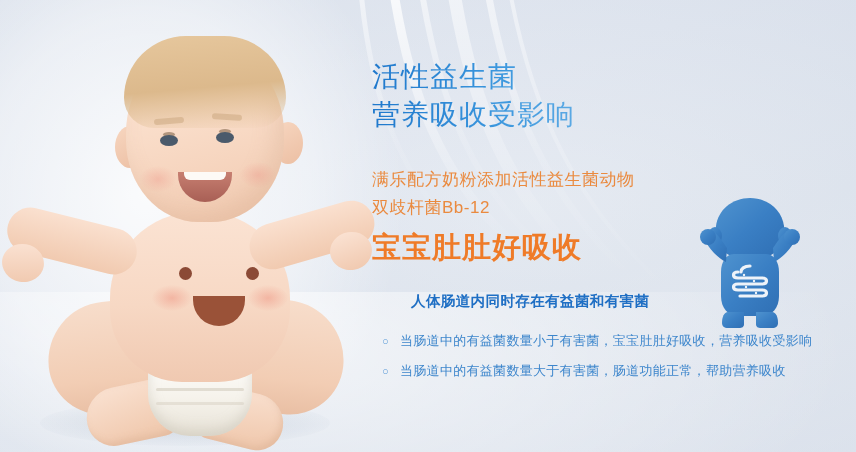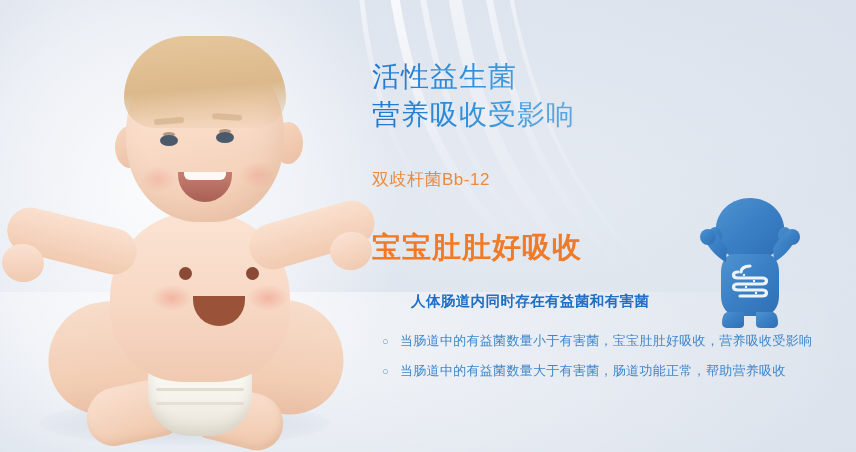--- a/index.html
+++ b/index.html
@@ -379,20 +379,21 @@
   </div>
 
   <div class="content">
 
     <div class="headline">
       <span class="h-line">活性益生菌</span>
       <span class="h-line">营养吸收受影响</span>
     </div>
 
     <div class="sub-orange">
+      <span class="o-line">满乐配方奶粉添加活性益生菌动物</span>
       <span class="o-line">双歧杆菌Bb-12</span>
     </div>
 
     <div class="big-orange">宝宝肚肚好吸收</div>
 
     <div class="section-title">人体肠道内同时存在有益菌和有害菌</div>
 
     <div class="bullets">
       <div class="bullet-row">
         <span class="bullet-marker">○</span>

